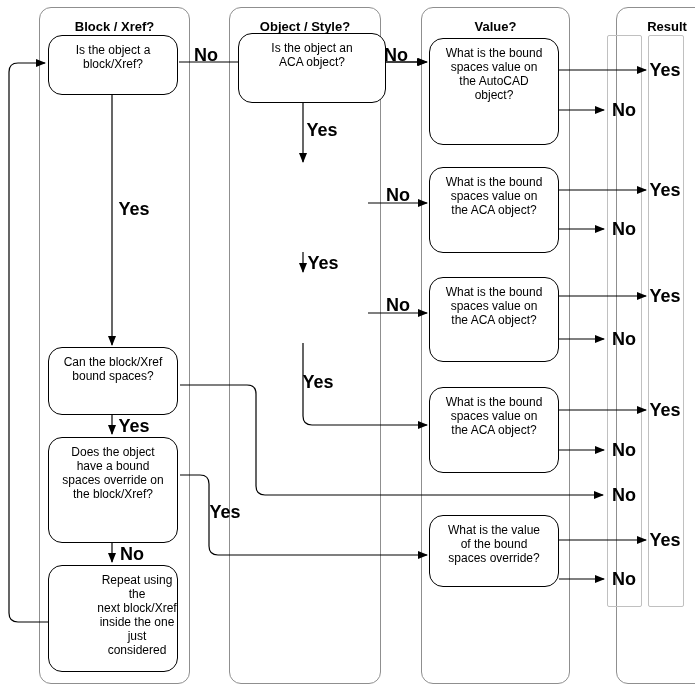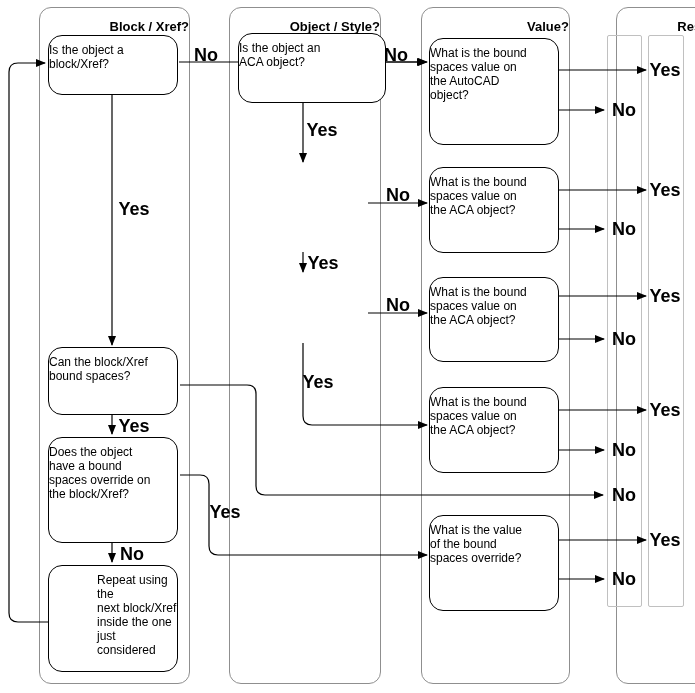--- a/index.html
+++ b/index.html
@@ -4,29 +4,29 @@
 <style>
   html,body{margin:0;padding:0;background:#fff;}
   #stage{
     position:relative;width:695px;height:693px;background:#fff;
     font-family:"Liberation Sans","DejaVu Sans",sans-serif;color:#000;overflow:hidden;
   }
   .container{
     position:absolute;border:1px solid #8f8f8f;border-radius:12px;background:transparent;
   }
   .container-title{
-    position:absolute;top:11px;left:0;width:100%;text-align:right;
+    position:absolute;top:11px;left:0;width:100%;text-align:center;
     font-size:13px;font-weight:bold;white-space:nowrap;
   }
   .lane{
     position:absolute;border:1px solid #c0c0c0;border-radius:2px;background:transparent;
   }
   .fbox{
     position:absolute;border:1px solid #000;border-radius:14px;background:#fff;
-    font-size:12px;line-height:14px;white-space:pre-line;
+    font-size:12px;line-height:14px;text-align:center;white-space:pre-line;
     padding-top:7px;box-sizing:border-box;
   }
   .lbl{
     position:absolute;font-size:18px;font-weight:bold;white-space:nowrap;
     transform:translate(-50%,-50%);
   }
   svg.wires{position:absolute;left:0;top:0;pointer-events:none;}
 </style>
 </head>
 <body>
@@ -118,21 +118,21 @@
 object?</div>
   <div class="fbox" style="left:429px;top:167px;width:130px;height:86px;">What is the bound
 spaces value on
 the ACA object?</div>
   <div class="fbox" style="left:429px;top:277px;width:130px;height:85px;">What is the bound
 spaces value on
 the ACA object?</div>
   <div class="fbox" style="left:429px;top:387px;width:130px;height:86px;">What is the bound
 spaces value on
 the ACA object?</div>
-  <div class="fbox" style="left:429px;top:515px;width:130px;height:96px;">What is the value
+  <div class="fbox" style="left:429px;top:515px;width:130px;height:72px;">What is the value
 of the bound
 spaces override?</div>
 
   <div class="lbl" style="left:206px;top:55px;">No</div>
   <div class="lbl" style="left:134px;top:209px;">Yes</div>
   <div class="lbl" style="left:134px;top:426px;">Yes</div>
   <div class="lbl" style="left:225px;top:512px;">Yes</div>
   <div class="lbl" style="left:132px;top:554px;">No</div>
   <div class="lbl" style="left:322px;top:130px;">Yes</div>
   <div class="lbl" style="left:396px;top:55px;">No</div>

